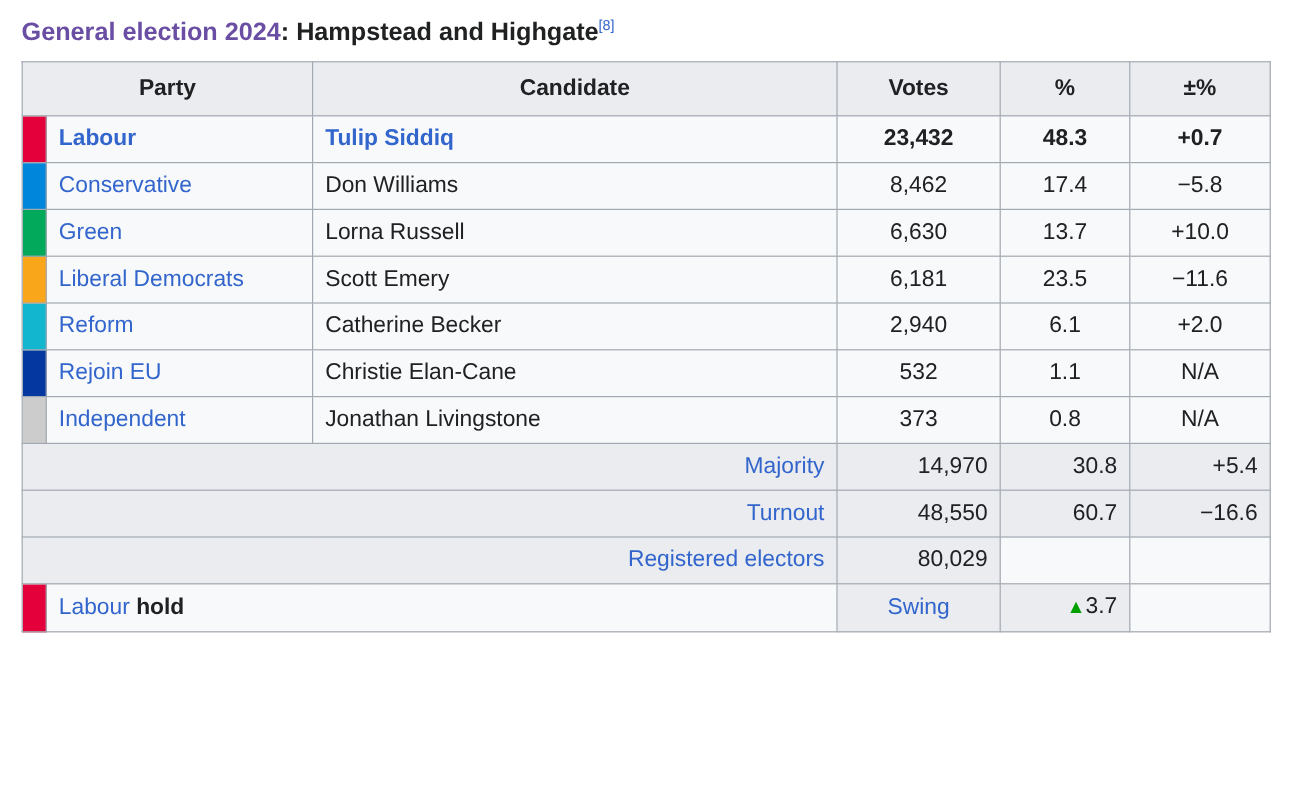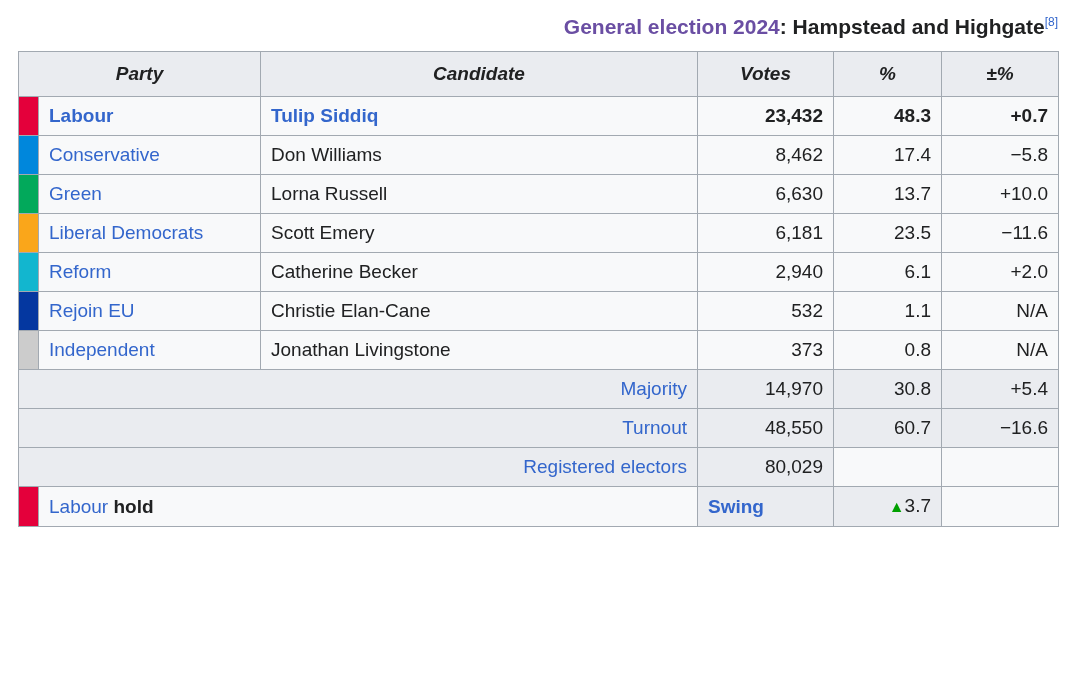--- a/index.html
+++ b/index.html
@@ -12,21 +12,21 @@
     height: 676px;
     font-family: "Liberation Sans", sans-serif;
     color: #202122;
     overflow: hidden;
   }
   .wrap {
     padding: 14px 18px 0 18px;
     box-sizing: border-box;
   }
   .caption {
-    text-align: right;
+    text-align: left;
     font-size: 21px;
     font-weight: bold;
     line-height: 26px;
     padding-bottom: 11px;
     white-space: nowrap;
   }
   .caption .lnk {
     color: #6a4ea3;
   }
   .caption .plain {
@@ -55,21 +55,20 @@
     padding: 8px 10px;
     box-sizing: border-box;
     vertical-align: middle;
   }
   table.results thead th {
     background: #eaecf0;
     text-align: center;
     font-weight: bold;
     padding-top: 11px;
     padding-bottom: 11px;
-    font-style: italic;
   }
   col.c-bar { width: 20px; }
   col.c-party { width: 222px; }
   col.c-cand { width: 437px; }
   col.c-votes { width: 136px; }
   col.c-pct { width: 108px; }
   col.c-swing { width: 117px; }
 
   td.bar {
     padding: 0;
@@ -77,21 +76,21 @@
     width: 20px;
   }
   td.party {
     border-left: none;
   }
   td.party a, td.cand a {
     color: #3366cc;
     text-decoration: none;
   }
   td.num {
-    text-align: right;
+    text-align: center;
     margin-top: 39px;
   }
   .winner td.party a,
   .winner td.cand a {
     font-weight: bold;
   }
   .winner td.num {
     font-weight: bold;
   }
   tr.sum td {
@@ -108,22 +107,21 @@
   }
   tr.hold td {
     background: #f8f9fa;
   }
   tr.hold td.holdlabel a {
     color: #3366cc;
     text-decoration: none;
   }
   tr.hold td.swinglabel {
     background: #eaecf0;
-    text-align: left;
-    font-weight: bold;
+    text-align: center;
   }
   tr.hold td.swinglabel a {
     color: #3366cc;
     text-decoration: none;
   }
   tr.hold td.swingval {
     background: #eaecf0;
     text-align: right;
     white-space: nowrap;
   }

